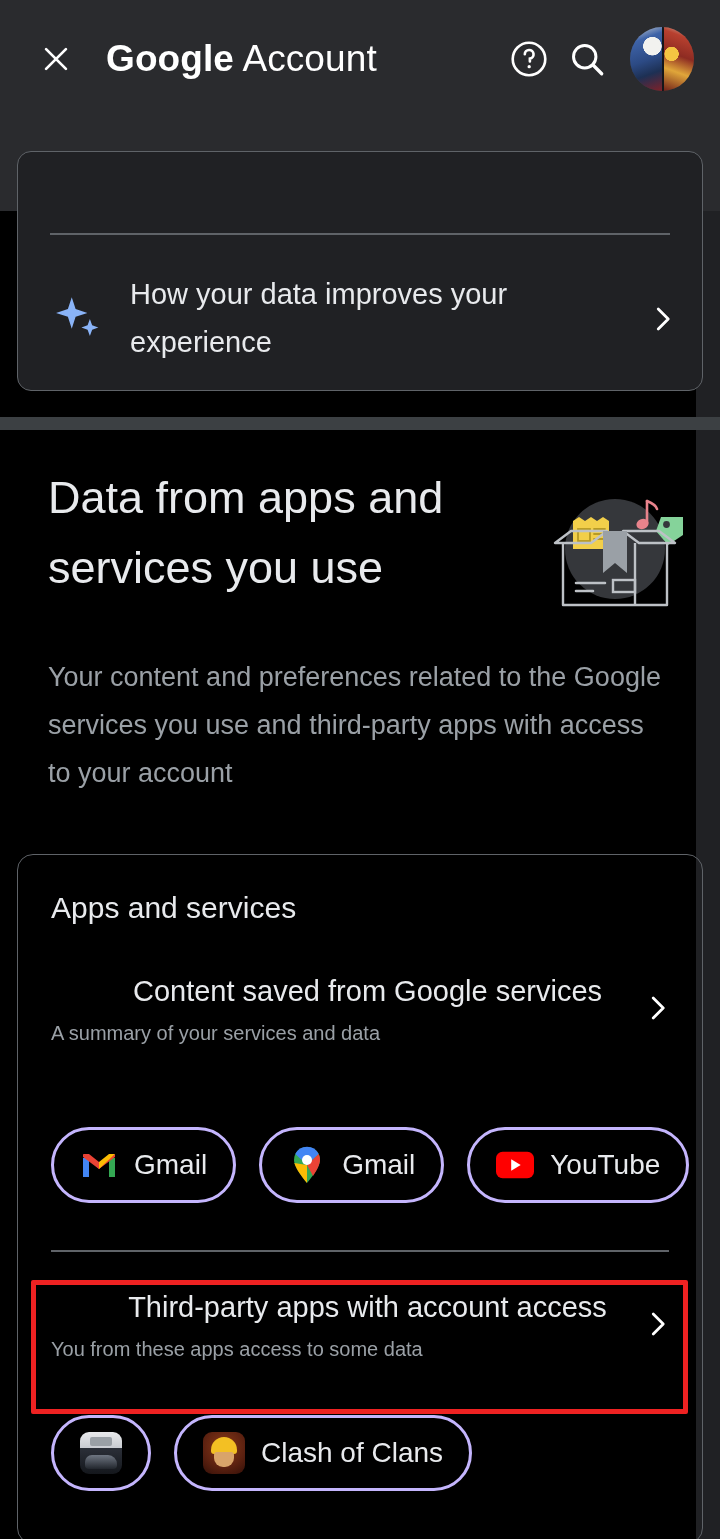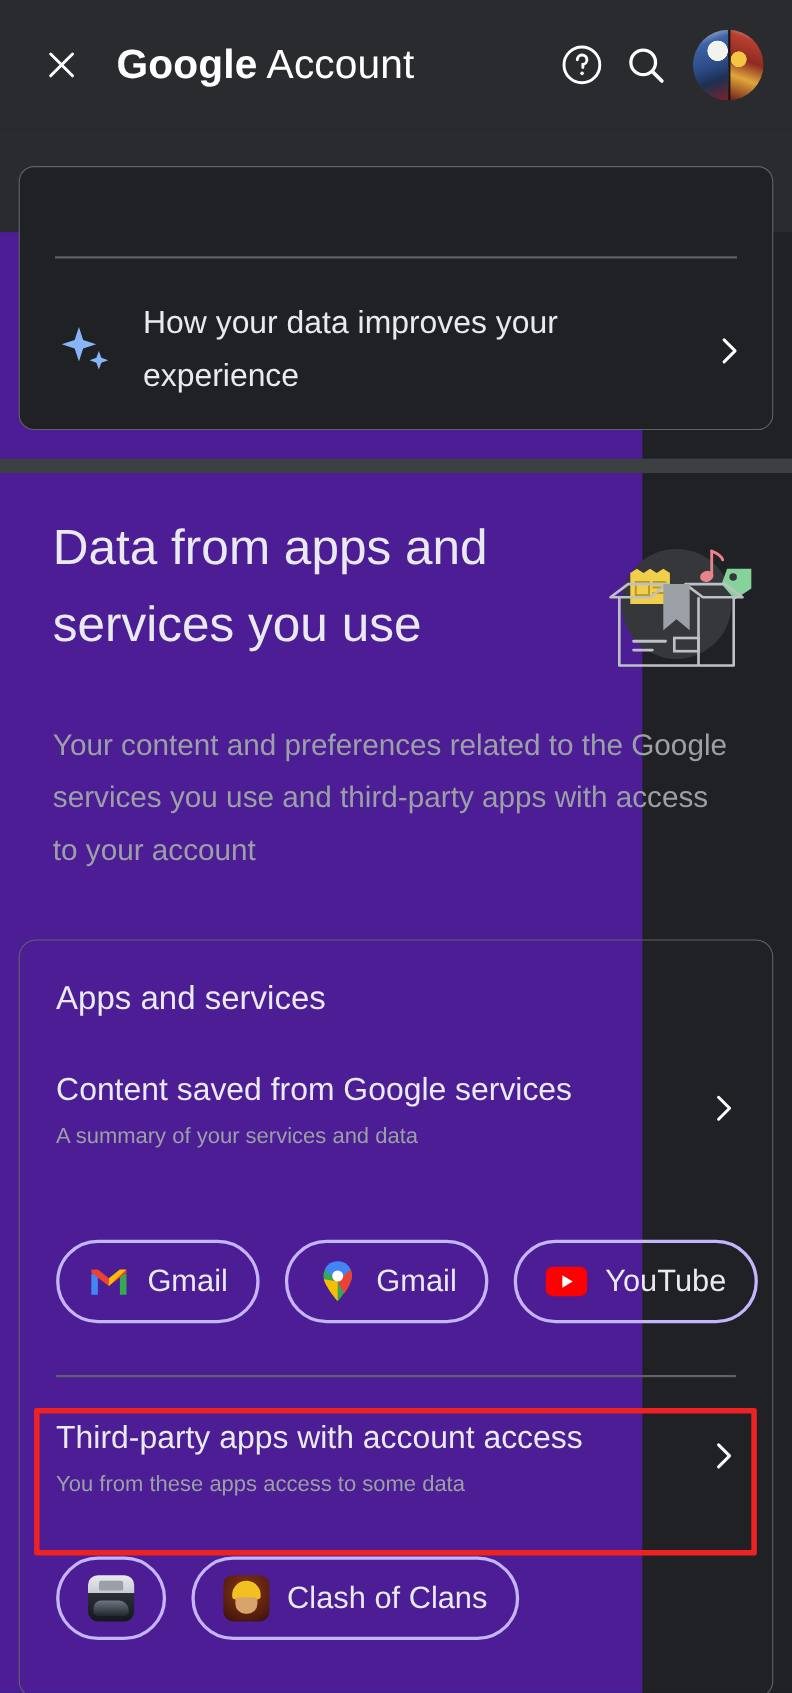--- a/index.html
+++ b/index.html
@@ -59,21 +59,21 @@
     padding:0 22px; white-space:nowrap; font-size:25px; color:#9aa0a6;
   }
   .tab:first-child { padding-left:33px; }
   .tab.active { color:#8ab4f8; }
   .tab.active .underline {
     position:absolute; left:14px; right:14px; bottom:0; height:6px;
     background:#8ab4f8; border-radius:4px 4px 0 0;
   }
 
   
-  .body-scroll { position:absolute; top:211px; left:0; width:584px; height:1328px; background:#4c1d95; }
+  .body-scroll { position:absolute; top:211px; left:0; width:696px; height:1328px; background:#000000; }
 
   
   .card {
     border:1px solid #5f6368; border-radius:14px; background:#202124;
   }
   .card-top {
     position:absolute; top:-60px; left:17px; width:686px; height:240px;
     overflow:hidden;
   }
   .hr-inner {
@@ -108,21 +108,21 @@
 
   
   .apps-card {
     position:absolute; top:643px; left:17px; width:686px; height:690px;
     border:1px solid #5f6368; border-radius:16px; overflow:hidden;
   }
   .apps-card-title {
     position:absolute; top:36px; left:33px; font-size:30px; color:#e8eaed;
   }
   .row-link { position:absolute; left:33px; right:18px; }
-  .row-link .rl-title { font-size:29px; color:#e8eaed; line-height:1.25; }
+  .row-link .rl-title { font-size:29px; color:#e8eaed; line-height:1.25;text-align:center; }
   .row-link .rl-sub { font-size:20px; color:#9aa0a6; margin-top:12px; line-height:1.25; }
   .row-link .rl-chev { position:absolute; right:12px; top:50%; transform:translateY(-50%); }
 
   .chip-row {
     position:absolute; left:33px; width:700px; height:76px; display:flex; gap:23px; align-items:center;
   }
   .chip {
     height:76px; border:3px solid #c4b5fd; border-radius:38px;
     display:flex; align-items:center; padding:0 26px; gap:16px;
     font-size:28px; color:#e8eaed; white-space:nowrap; flex:0 0 auto;

